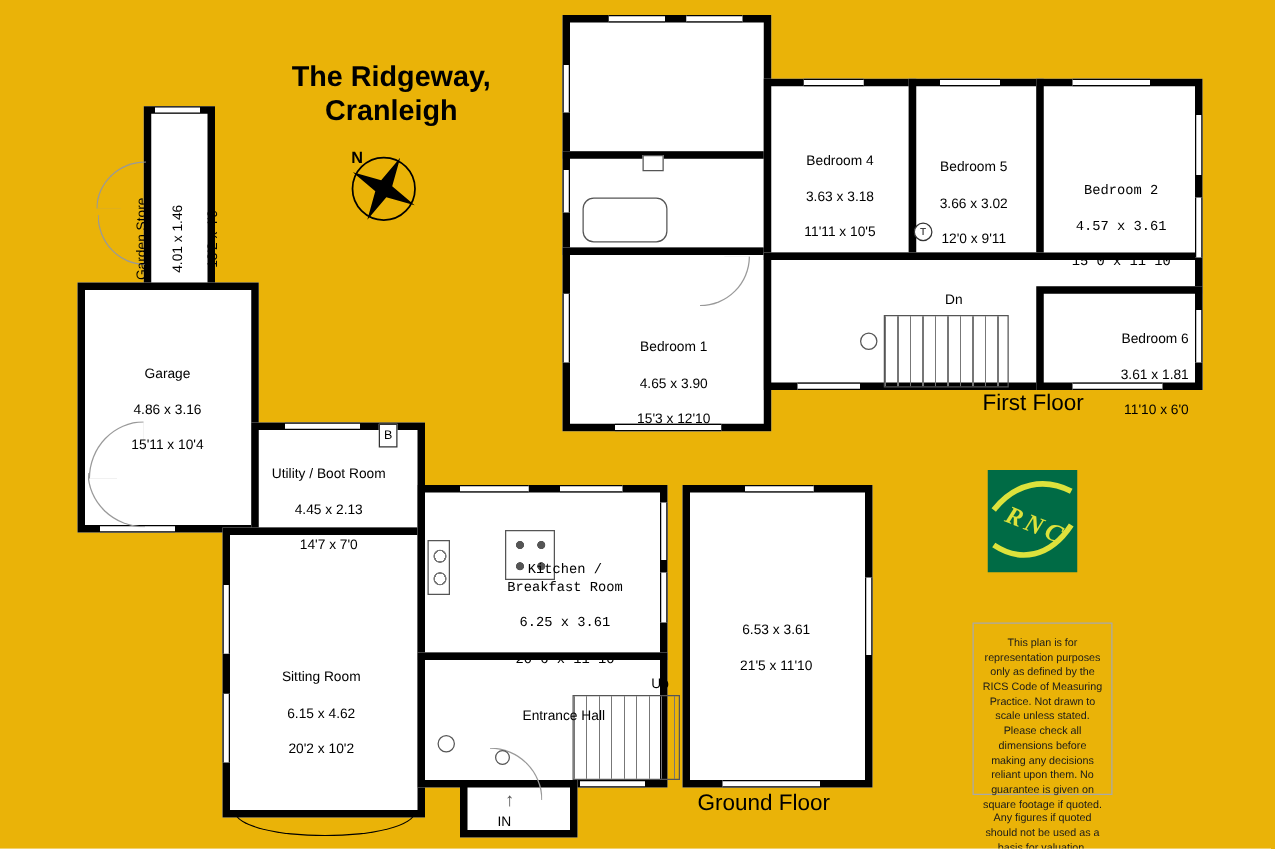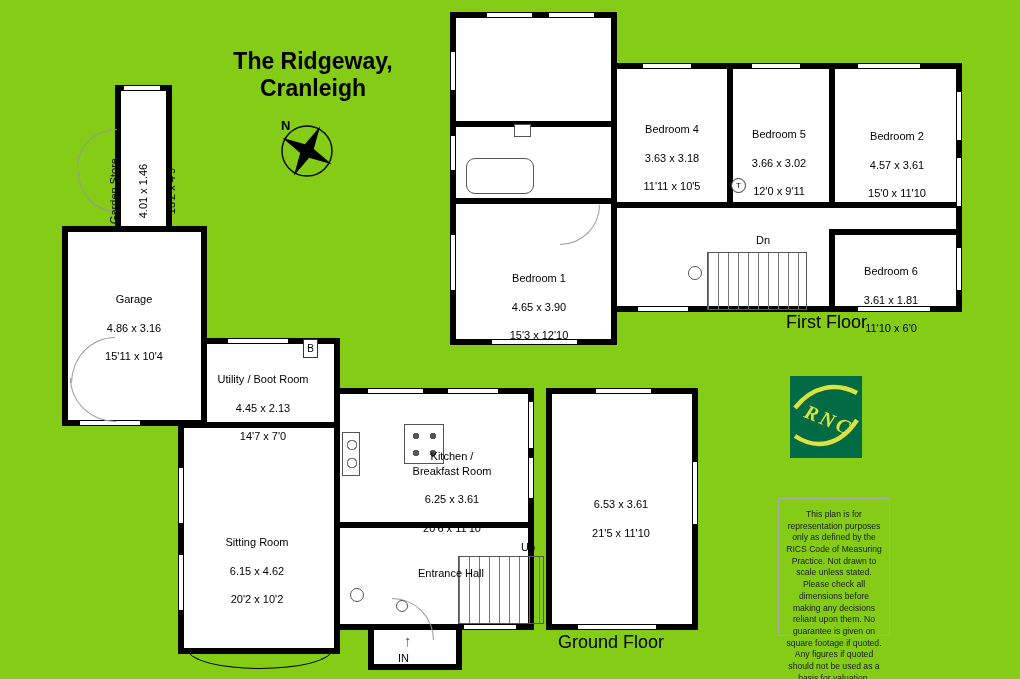--- a/index.html
+++ b/index.html
@@ -1,16 +1,16 @@
 <!DOCTYPE html>
 <html><head>
 <meta charset="utf-8">
 <style>
   html,body{margin:0;padding:0;background:#fff;}
-  #plan{position:relative;width:1020px;height:679px;background:#84cc16;overflow:hidden;
+  #plan{position:relative;width:1020px;height:679px;background:#eab308;overflow:hidden;
         font-family:"Liberation Sans",sans-serif;color:#000;}
   .room{position:absolute;border:6px solid #000;box-sizing:border-box;background:#fff;}
   .win-h{position:absolute;height:6px;background:#fff;border-top:1.5px solid #000;border-bottom:1.5px solid #000;box-sizing:border-box;}
   .win-v{position:absolute;width:6px;background:#fff;border-left:1.5px solid #000;border-right:1.5px solid #000;box-sizing:border-box;}
   .rlabel{position:absolute;text-align:center;font-size:11px;line-height:1.3;white-space:pre-line;}
   .rname{font-size:11px;}
   .rdim{font-size:11px;}
   .page-title{position:absolute;left:183px;top:48px;width:260px;font-size:23px;font-weight:bold;margin:0;text-align:center;}
   .area{position:absolute;left:218px;top:203px;width:228px;text-align:center;font-size:11px;line-height:1.28;}
   .floor-label{position:absolute;font-size:18px;font-weight:normal;}
@@ -122,31 +122,31 @@
   <div class="rlabel" style="left:607px;top:108px;width:130px;">
     <div class="rname">Bedroom 4</div>
     <div class="rdim">3.63 x 3.18</div>
     <div class="rdim">11'11 x 10'5</div>
   </div>
   <div class="rlabel" style="left:719px;top:113px;width:120px;">
     <div class="rname">Bedroom 5</div>
     <div class="rdim">3.66 x 3.02</div>
     <div class="rdim">12'0 x 9'11</div>
   </div>
-  <div class="rlabel" style="left:837px;top:115px;width:120px;">
+  <div class="rlabel" style="left:837px;top:132px;width:120px;font-family:Liberation Mono, monospace;">
     <div class="rname">Bedroom 2</div>
     <div class="rdim">4.57 x 3.61</div>
     <div class="rdim">15'0 x 11'10</div>
   </div>
   <div class="rlabel" style="left:474px;top:257px;width:130px;">
     <div class="rname">Bedroom 1</div>
     <div class="rdim">4.65 x 3.90</div>
     <div class="rdim">15'3 x 12'10</div>
   </div>
-  <div class="rlabel" style="left:831px;top:250px;width:120px;">
+  <div class="rlabel" style="left:831px;top:250px;width:120px;text-align:right;">
     <div class="rname">Bedroom 6</div>
     <div class="rdim">3.61 x 1.81</div>
     <div class="rdim">11'10 x 6'0</div>
   </div>
   <div class="floor-label" style="left:786px;top:312px;">First Floor</div>
 
   <div class="rlabel gstore-label" style="left:83px;top:141px;width:120px;">
     <div class="rname">Garden Store</div>
     <div class="rdim">4.01 x 1.46</div>
     <div class="rdim">13'2 x 4'9</div>
@@ -154,21 +154,21 @@
   <div class="rlabel" style="left:74px;top:278px;width:120px;">
     <div class="rname">Garage</div>
     <div class="rdim">4.86 x 3.16</div>
     <div class="rdim">15'11 x 10'4</div>
   </div>
   <div class="rlabel" style="left:188px;top:358px;width:150px;">
     <div class="rname">Utility / Boot Room</div>
     <div class="rdim">4.45 x 2.13</div>
     <div class="rdim">14'7 x 7'0</div>
   </div>
-  <div class="rlabel" style="left:377px;top:435px;width:150px;">
+  <div class="rlabel" style="left:377px;top:435px;width:150px;font-family:Liberation Mono, monospace;">
     <div class="rname">Kitchen /
 Breakfast Room</div>
     <div class="rdim">6.25 x 3.61</div>
     <div class="rdim">20'6 x 11'10</div>
   </div>
   <div class="rlabel" style="left:546px;top:483px;width:150px;">
     <div class="rdim">6.53 x 3.61</div>
     <div class="rdim">21'5 x 11'10</div>
   </div>
   <div class="rlabel" style="left:182px;top:521px;width:150px;">

